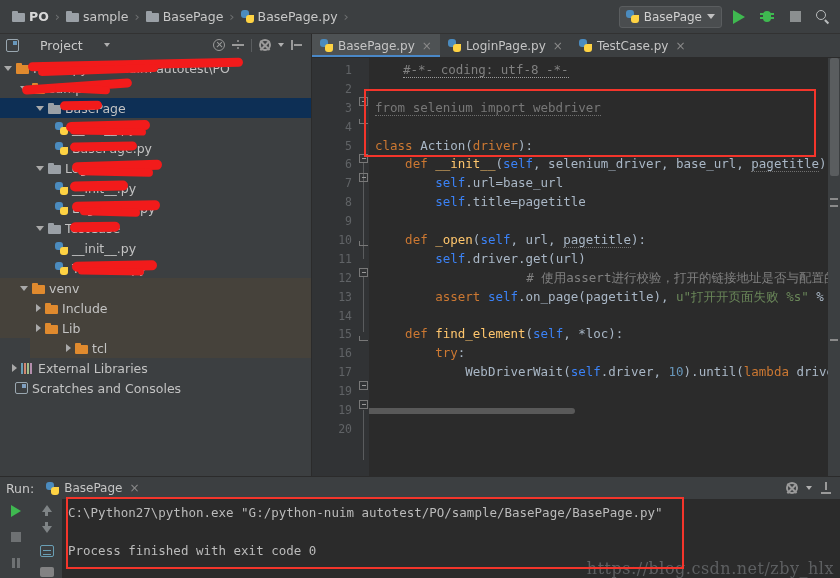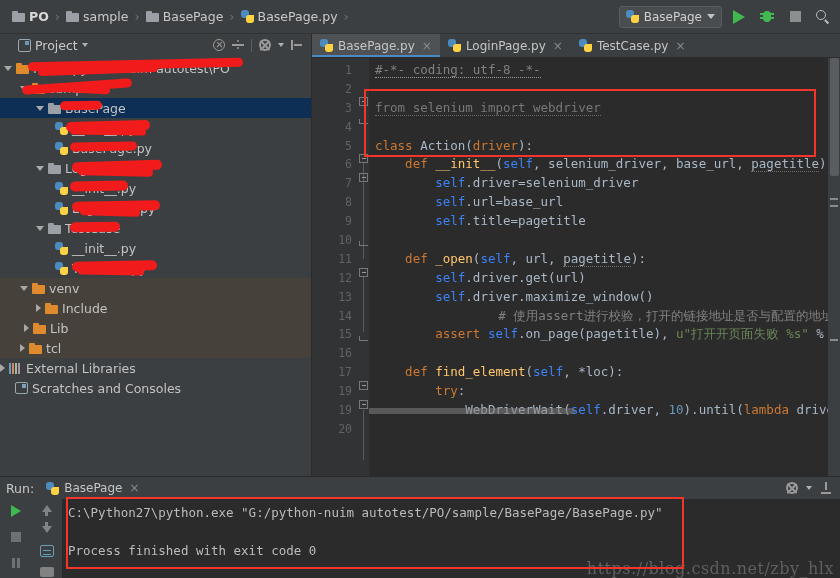--- a/index.html
+++ b/index.html
@@ -92,21 +92,21 @@
   }
 
   
   .project-panel {
     position: absolute; left: 0; top: 34px; width: 312px; height: 442px;
     background: #3c3f41; border-right: 1px solid #2b2b2b;
     display: flex; flex-direction: column;
   }
   .project-header {
     height: 22px; display: flex; align-items: center;
-    padding: 0 4px 0 6px; gap: 4px; flex: none; margin-left: 12px;
+    padding: 0 4px 0 6px; gap: 21px; flex: none;
   }
   .proj-ico {
     width: 13px; height: 13px; border: 1.5px solid #9aa7b0;
     border-radius: 2px; position: relative; flex: none;
   }
   .proj-ico:after {
     content: ""; position: absolute; right: 1px; top: 1px;
     width: 4px; height: 4px; background: #6897bb;
   }
   .project-title { color: #c8c8c8; font-size: 12.5px; }
@@ -252,21 +252,21 @@
   .code {
     flex: 1; position: relative; background: #2b2b2b;
     padding-top: 3px; overflow: hidden;
   }
   .cl {
     height: 18.9px; line-height: 18.9px; white-space: pre;
     font-family: "DejaVu Sans Mono", "Liberation Mono", monospace;
     font-size: 12.5px; color: #a9b7c6; padding-left: 6px;
   }
   .k  { color: #cc7832; }
-  .cm { color: #808080; }
+  .cm { color: #808080; margin-left: 28px; }
   .se { color: #3b82f6; }          
   .fn { color: #ffc66d; }
   .st { color: #6a8759; }          
   .nu { color: #6897bb; }
   .id { color: #a9b7c6; }
   .dim{ color: #777777; margin-top: 32px; }
   .wavy { border-bottom: 1px dotted #9a9a9a; }
   .spell { border-bottom: 1px dotted #707070; }
 
   .redbox {
@@ -516,34 +516,34 @@
         <span class="folder-ico orange"></span>
         <span class="tlabel">venv</span>
       </div>
 
       <div class="trow venvzone" style="padding-left:36px;">
         <span class="arrow-r"></span>
         <span class="folder-ico orange"></span>
         <span class="tlabel">Include</span>
       </div>
 
-      <div class="trow venvzone" style="padding-left:24px;">
+      <div class="trow venvzone" style="padding-left:36px;">
         <span class="arrow-r"></span>
         <span class="folder-ico orange"></span>
         <span class="tlabel">Lib</span>
       </div>
 
 
-      <div class="trow venvzone" style="padding-left:20px;">
+      <div class="trow venvzone" style="padding-left:36px;margin-left:30px;">
         <span class="arrow-r"></span>
         <span class="folder-ico orange"></span>
         <span class="tlabel">tcl</span>
       </div>
 
-      <div class="trow" style="padding-left:0;">
+      <div class="trow" style="padding-left:12px;">
         <span class="arrow-r"></span>
         <span class="lib-ico">
             <i></i>
             <i></i>
             <i></i>
             <i></i>
           </span>
         <span class="tlabel">External Libraries</span>
       </div>
 
@@ -632,27 +632,25 @@
         <div class="foldline" style="top:352px;height:50px;"></div>
       </div>
 
       <div class="code">
         <div class="cl"><span class="cm wavy">#-*- coding: utf-8 -*-</span></div>
         <div class="cl"><span></span></div>
         <div class="cl"><span class="dim spell">from selenium import webdriver</span></div>
         <div class="cl"><span></span></div>
         <div class="cl"><span class="k">class</span><span class="id"> Action(</span><span class="k">driver</span><span class="id">):</span></div>
         <div class="cl"><span class="id">    </span><span class="k">def</span><span class="fn"> __init__</span><span class="id">(</span><span class="se">self</span><span class="id">, selenium_driver, base_url, </span><span class="id spell">pagetitle</span><span class="id">):</span></div>
-        <div class="cl"><span class="id">        </span><span class="se">self</span><span class="id">.driver=selenium_driver</span></div>
         <div class="cl"><span class="id">        </span><span class="se">self</span><span class="id">.url=base_url</span></div>
         <div class="cl"><span class="id">        </span><span class="se">self</span><span class="id">.title=pagetitle</span></div>
         <div class="cl"><span></span></div>
         <div class="cl"><span class="id">    </span><span class="k">def</span><span class="fn"> _open</span><span class="id">(</span><span class="se">self</span><span class="id">, url, </span><span class="id spell">pagetitle</span><span class="id">):</span></div>
         <div class="cl"><span class="id">        </span><span class="se">self</span><span class="id">.driver.get(url)</span></div>
-        <div class="cl"><span class="id">        </span><span class="se">self</span><span class="id">.driver.maximize_window()</span></div>
         <div class="cl"><span class="cm" style="padding-left:63px;display:inline-block;">        # 使用assert进行校验，打开的链接地址是否与配置的地址一致。调用on</span></div>
         <div class="cl"><span class="id">        </span><span class="k">assert</span><span class="id"> </span><span class="se">self</span><span class="id">.on_page(pagetitle), </span><span class="st">u"打开开页面失败 %s"</span><span class="id"> % url</span></div>
         <div class="cl"><span></span></div>
         <div class="cl"><span class="id">    </span><span class="k">def</span><span class="fn"> find_element</span><span class="id">(</span><span class="se">self</span><span class="id">, *loc):</span></div>
         <div class="cl"><span class="id">        </span><span class="k">try</span><span class="id">:</span></div>
         <div class="cl"><span class="id">            WebDriverWait(</span><span class="se">self</span><span class="id">.driver, </span><span class="nu">10</span><span class="id">).until(</span><span class="k">lambda</span><span class="id"> driver: d</span></div>
 
         <div class="hscroll" style="left:-52px; bottom:62px; width:258px;"></div>
       </div>
 

